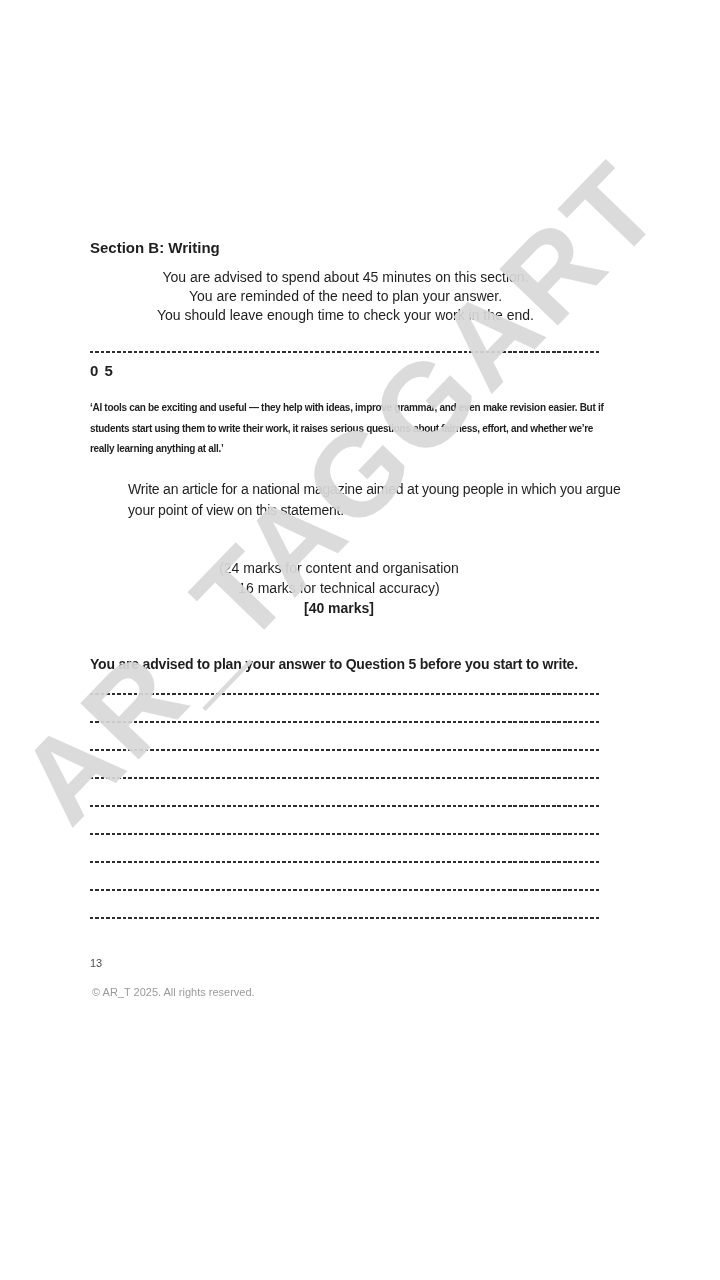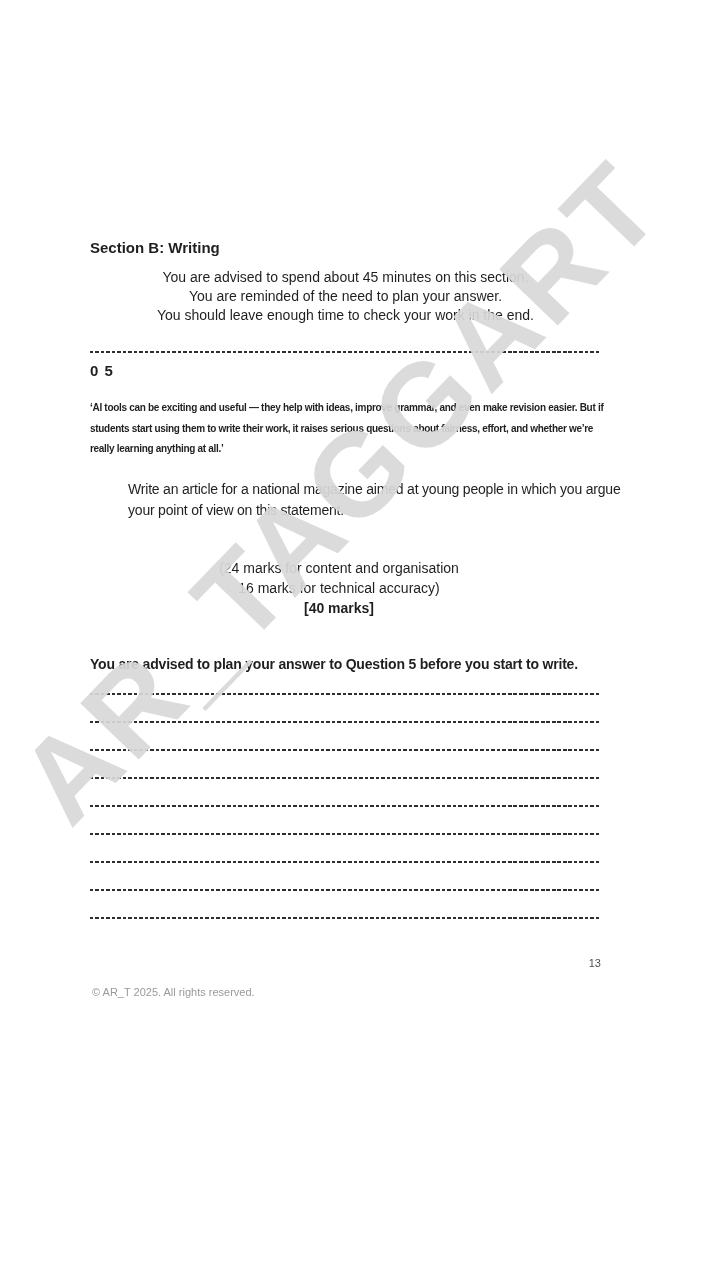--- a/index.html
+++ b/index.html
@@ -63,21 +63,21 @@
   }
   .answer-lines{
     position:absolute; top:693px; left:0; width:100%;
   }
   .answer-line{
     height:2px; margin-bottom:26px;
     background-image:repeating-linear-gradient(to right, var(--line) 0 3.5px, transparent 3.5px 5.5px);
   }
   .page-number{
     position:absolute; top:957px; left:0; width:100%;
-    text-align:right; font-size:11px; color:var(--pagenum-gray);
+    text-align:left; font-size:11px; color:var(--pagenum-gray);
   }
   .footer{
     position:absolute; top:972px; left:2px;
     font-size:11px; color:var(--footer-gray);margin-top:14px;
   }
   .watermark{
     position:absolute; left:340px; top:492px;
     transform:translate(-50%,-50%) rotate(-46deg);
     font-size:118px; font-weight:600; letter-spacing:5px;
     color:var(--watermark);

